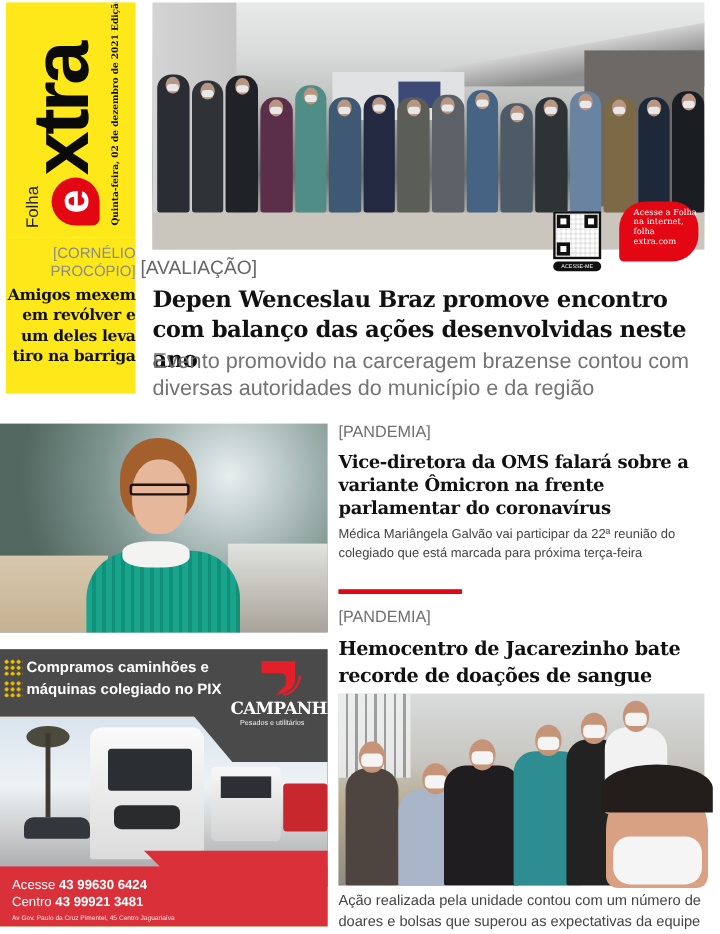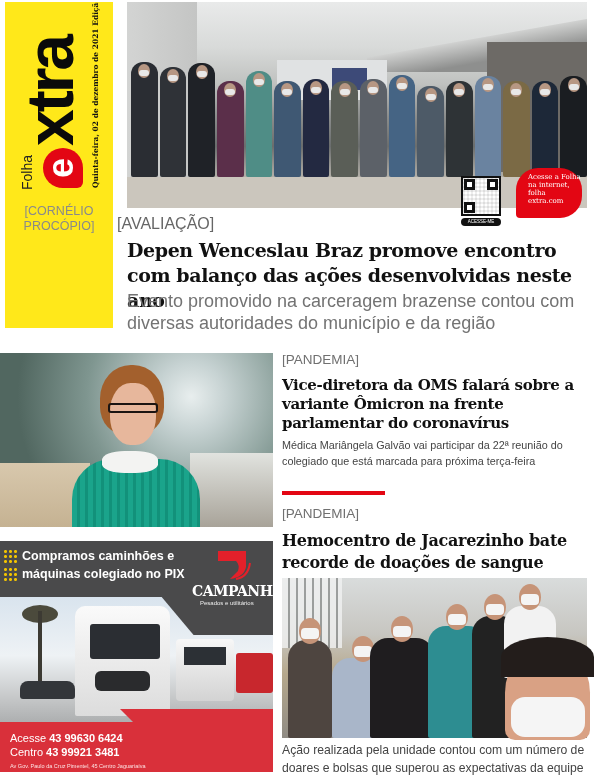--- a/index.html
+++ b/index.html
@@ -12,21 +12,21 @@
   #masthead { left: 5px; top: 2px; width: 108px; height: 196px; background: #ffe81a; overflow: hidden; }
   #masthead .vert { position: absolute; left: 0; top: 0; width: 196px; height: 108px;
     transform-origin: 0 0; transform: translate(0px, 196px) rotate(-90deg); }
   #masthead .brand-folha { position: absolute; left: 8px; top: 14px; font-size: 14px; color: #222; font-family: "Liberation Sans", sans-serif; }
   #masthead .brand-e { position: absolute; left: 10px; top: 38px; width: 40px; height: 40px; border-radius: 50% 50% 50% 6px;
     background: #e30613; color: #fff; font-weight: bold; font-size: 36px; line-height: 36px; text-align: center; font-family: "Liberation Sans", sans-serif; }
   #masthead .brand-xtra { position: absolute; left: 52px; top: 6px; font-size: 66px; font-weight: 900; color: #0a0a0a; letter-spacing: -3px; line-height: 78px; font-family: "Liberation Sans", sans-serif; }
   #masthead .dateline { position: absolute; left: 10px; top: 86px; font-size: 7.5px; font-weight: bold; color: #111; white-space: nowrap; font-family: "DejaVu Serif", serif; }
 
   
-  #side-teaser { left: 5px; top: 198px; width: 108px; height: 130px; background: #ffe81a; text-align: center; padding-top: 6px; }
+  #side-teaser { left: 5px; top: 198px; width: 108px; height: 130px; background: #ffe81a; text-align: right; padding-top: 6px; }
   #side-teaser .kicker { font-size: 12.5px; color: #8a8a8a; line-height: 15px; }
   #side-teaser .title { font-family: "DejaVu Serif", serif; font-weight: bold; font-size: 13px; line-height: 17px; color: #111; margin-top: 4px; letter-spacing: -0.3px; }
 
   
   #lead-photo { left: 127px; top: 2px; width: 460px; height: 206px; overflow: hidden;
     background: linear-gradient(180deg, #e9eaea 0%, #d8dad9 22%, #bfc1bf 40%, #8d8f8e 55%, #6a6d6d 70%, #b9b5ad 86%, #d6d2cb 100%); }
   .sky-roof { position: absolute; left: 240px; top: 10px; width: 230px; height: 60px; background: linear-gradient(170deg, transparent 45%, #cfd0cf 46%, #8e8f8e 70%); }
   .building-left { position: absolute; left: 0; top: 0; width: 70px; height: 206px; background: linear-gradient(90deg, #d3d4d3, #c4c5c4); }
   .brick-right { position: absolute; left: 360px; top: 40px; width: 100px; height: 130px; background: #6d6a66; }
   .van { position: absolute; left: 150px; top: 58px; width: 110px; height: 40px; background: #e0e2e3; }
@@ -119,20 +119,21 @@
   <div class="vert">
     <span class="brand-folha">Folha</span>
     <span class="brand-e">e</span>
     <span class="brand-xtra">xtra</span>
     <span class="dateline">Quinta-feira, 02 de dezembro de 2021 Edição 2634</span>
   </div>
 </div>
 
 <div id="side-teaser" class="abs">
   <div class="kicker">[CORNÉLIO PROCÓPIO]</div>
+  <div class="title">Amigos mexem em revólver e um deles leva tiro na barriga</div>
 </div>
 
 <div id="lead-photo" class="abs">
   <div class="building-left"></div>
   <div class="sky-roof"></div>
   <div class="brick-right"></div>
   <div class="van"></div>
   <div class="van-blue"></div>
   <div class="ground"></div>
   <div class="crowd">

